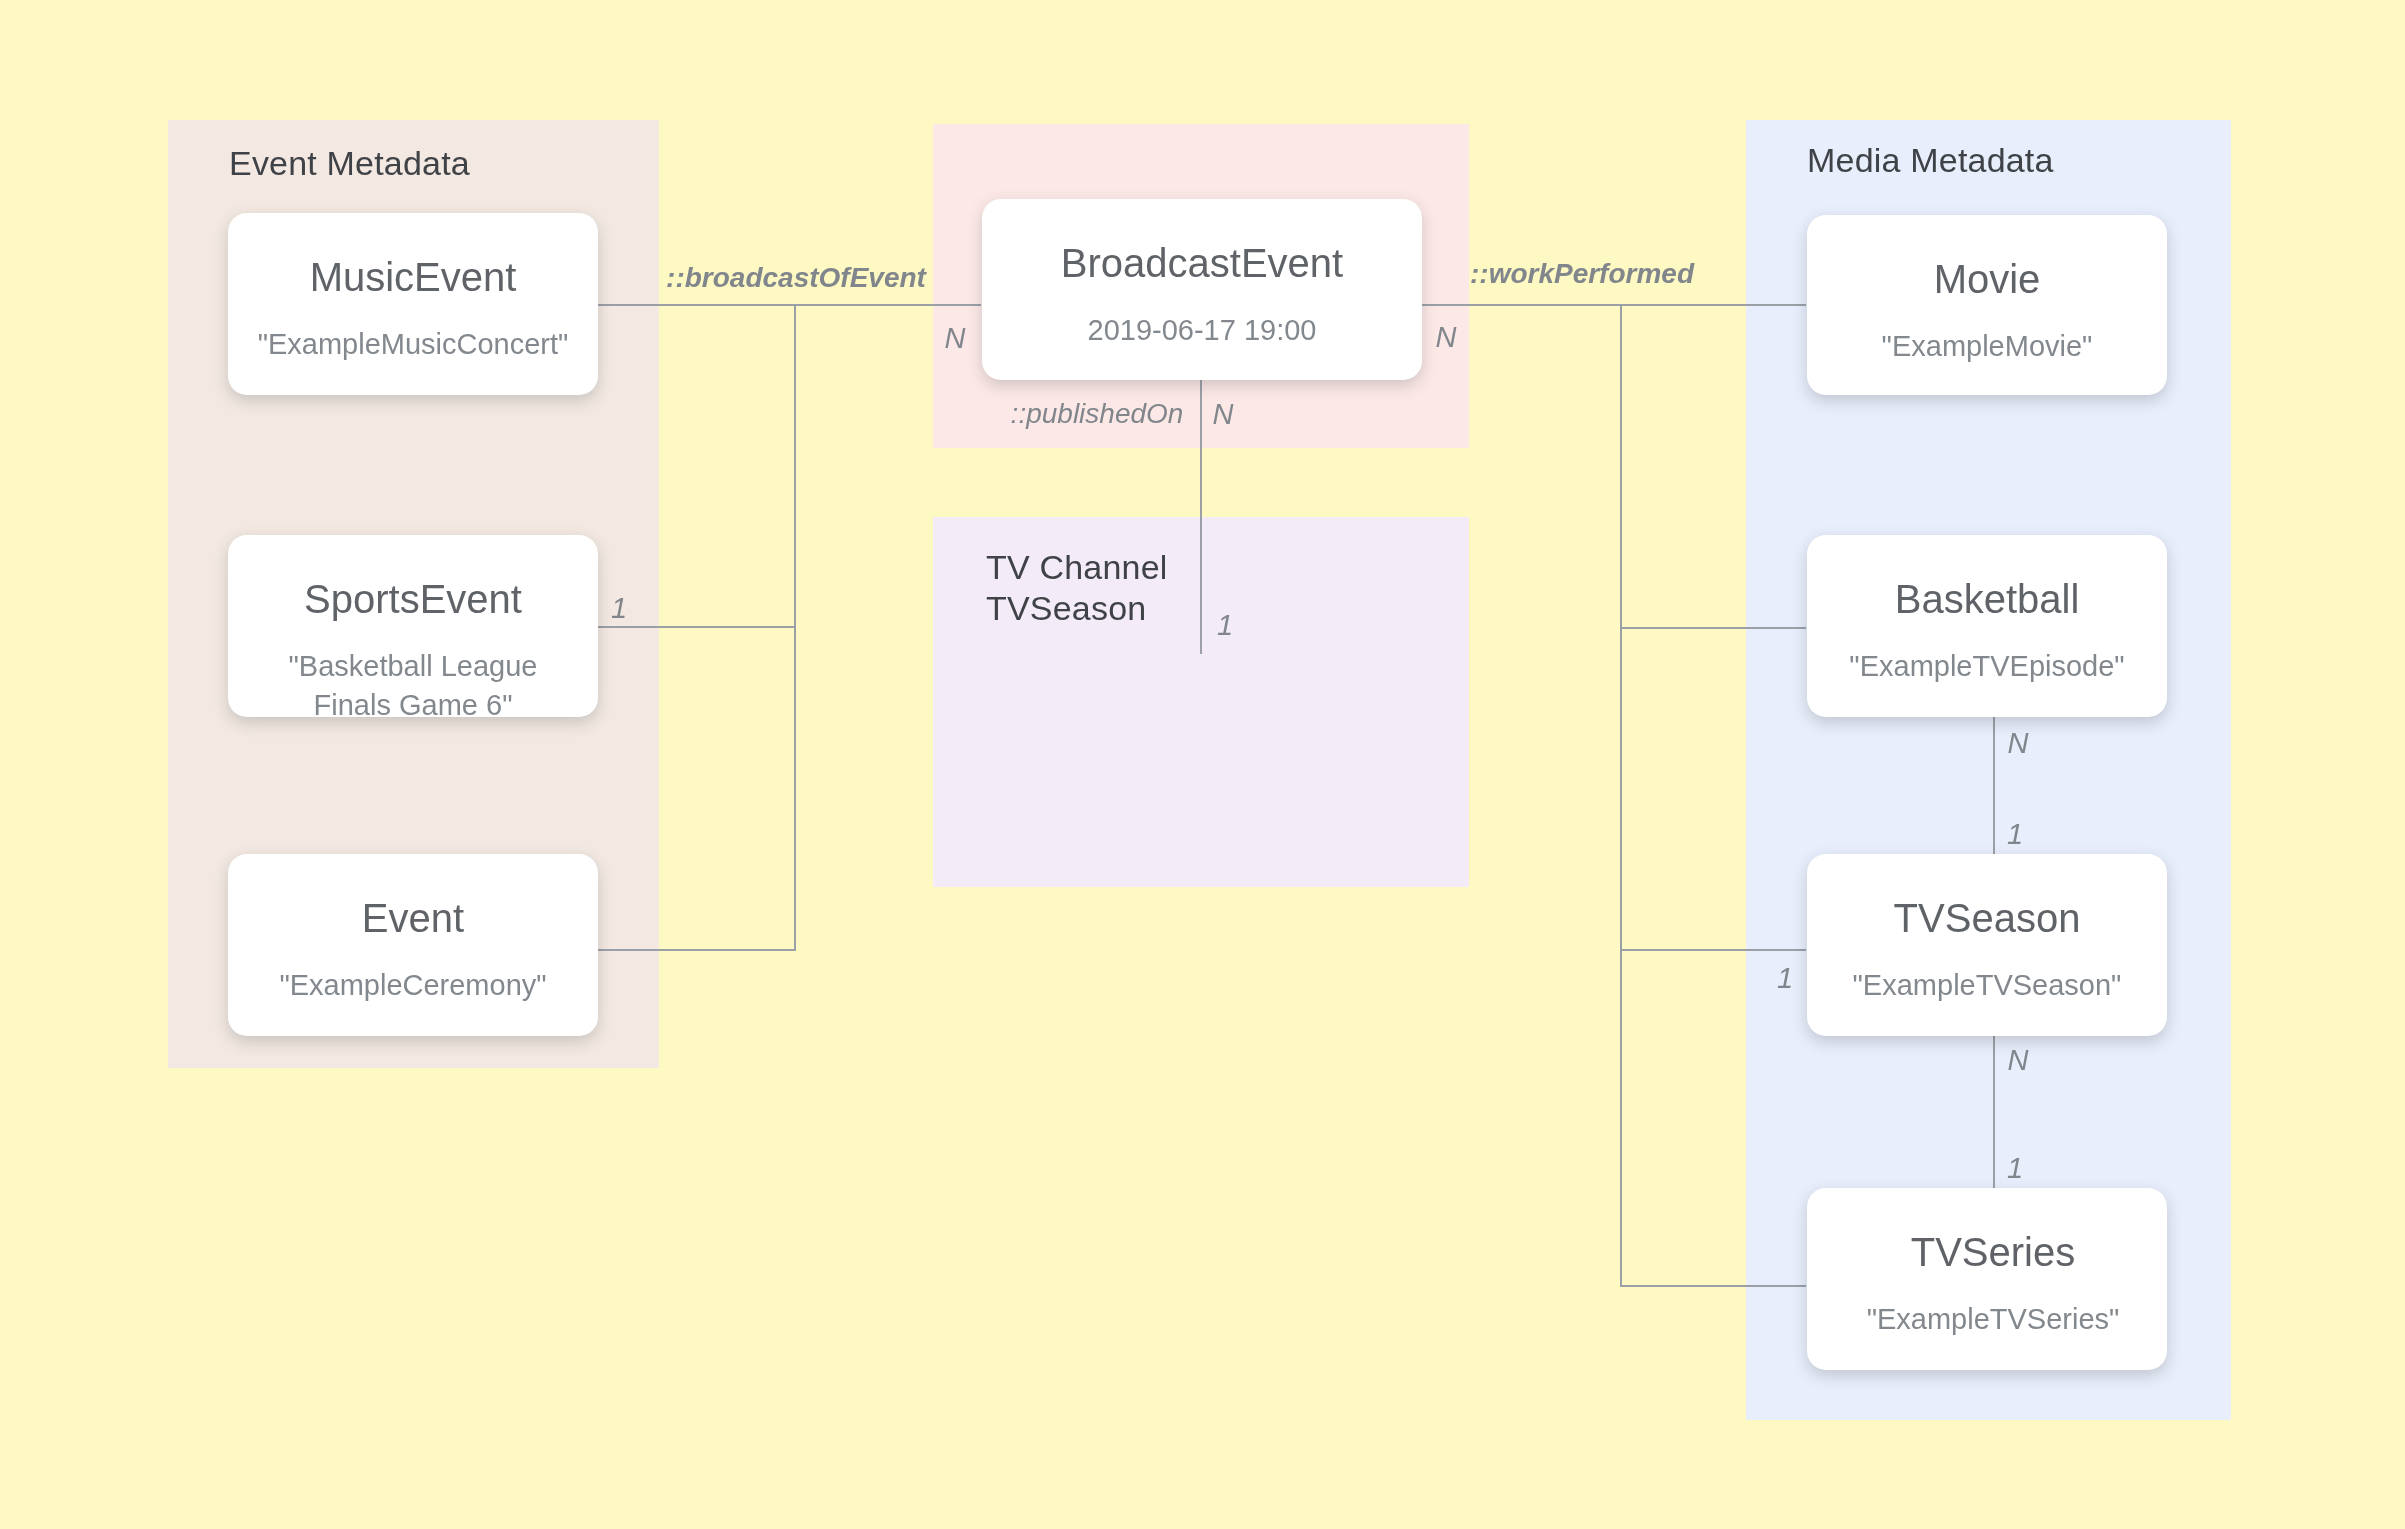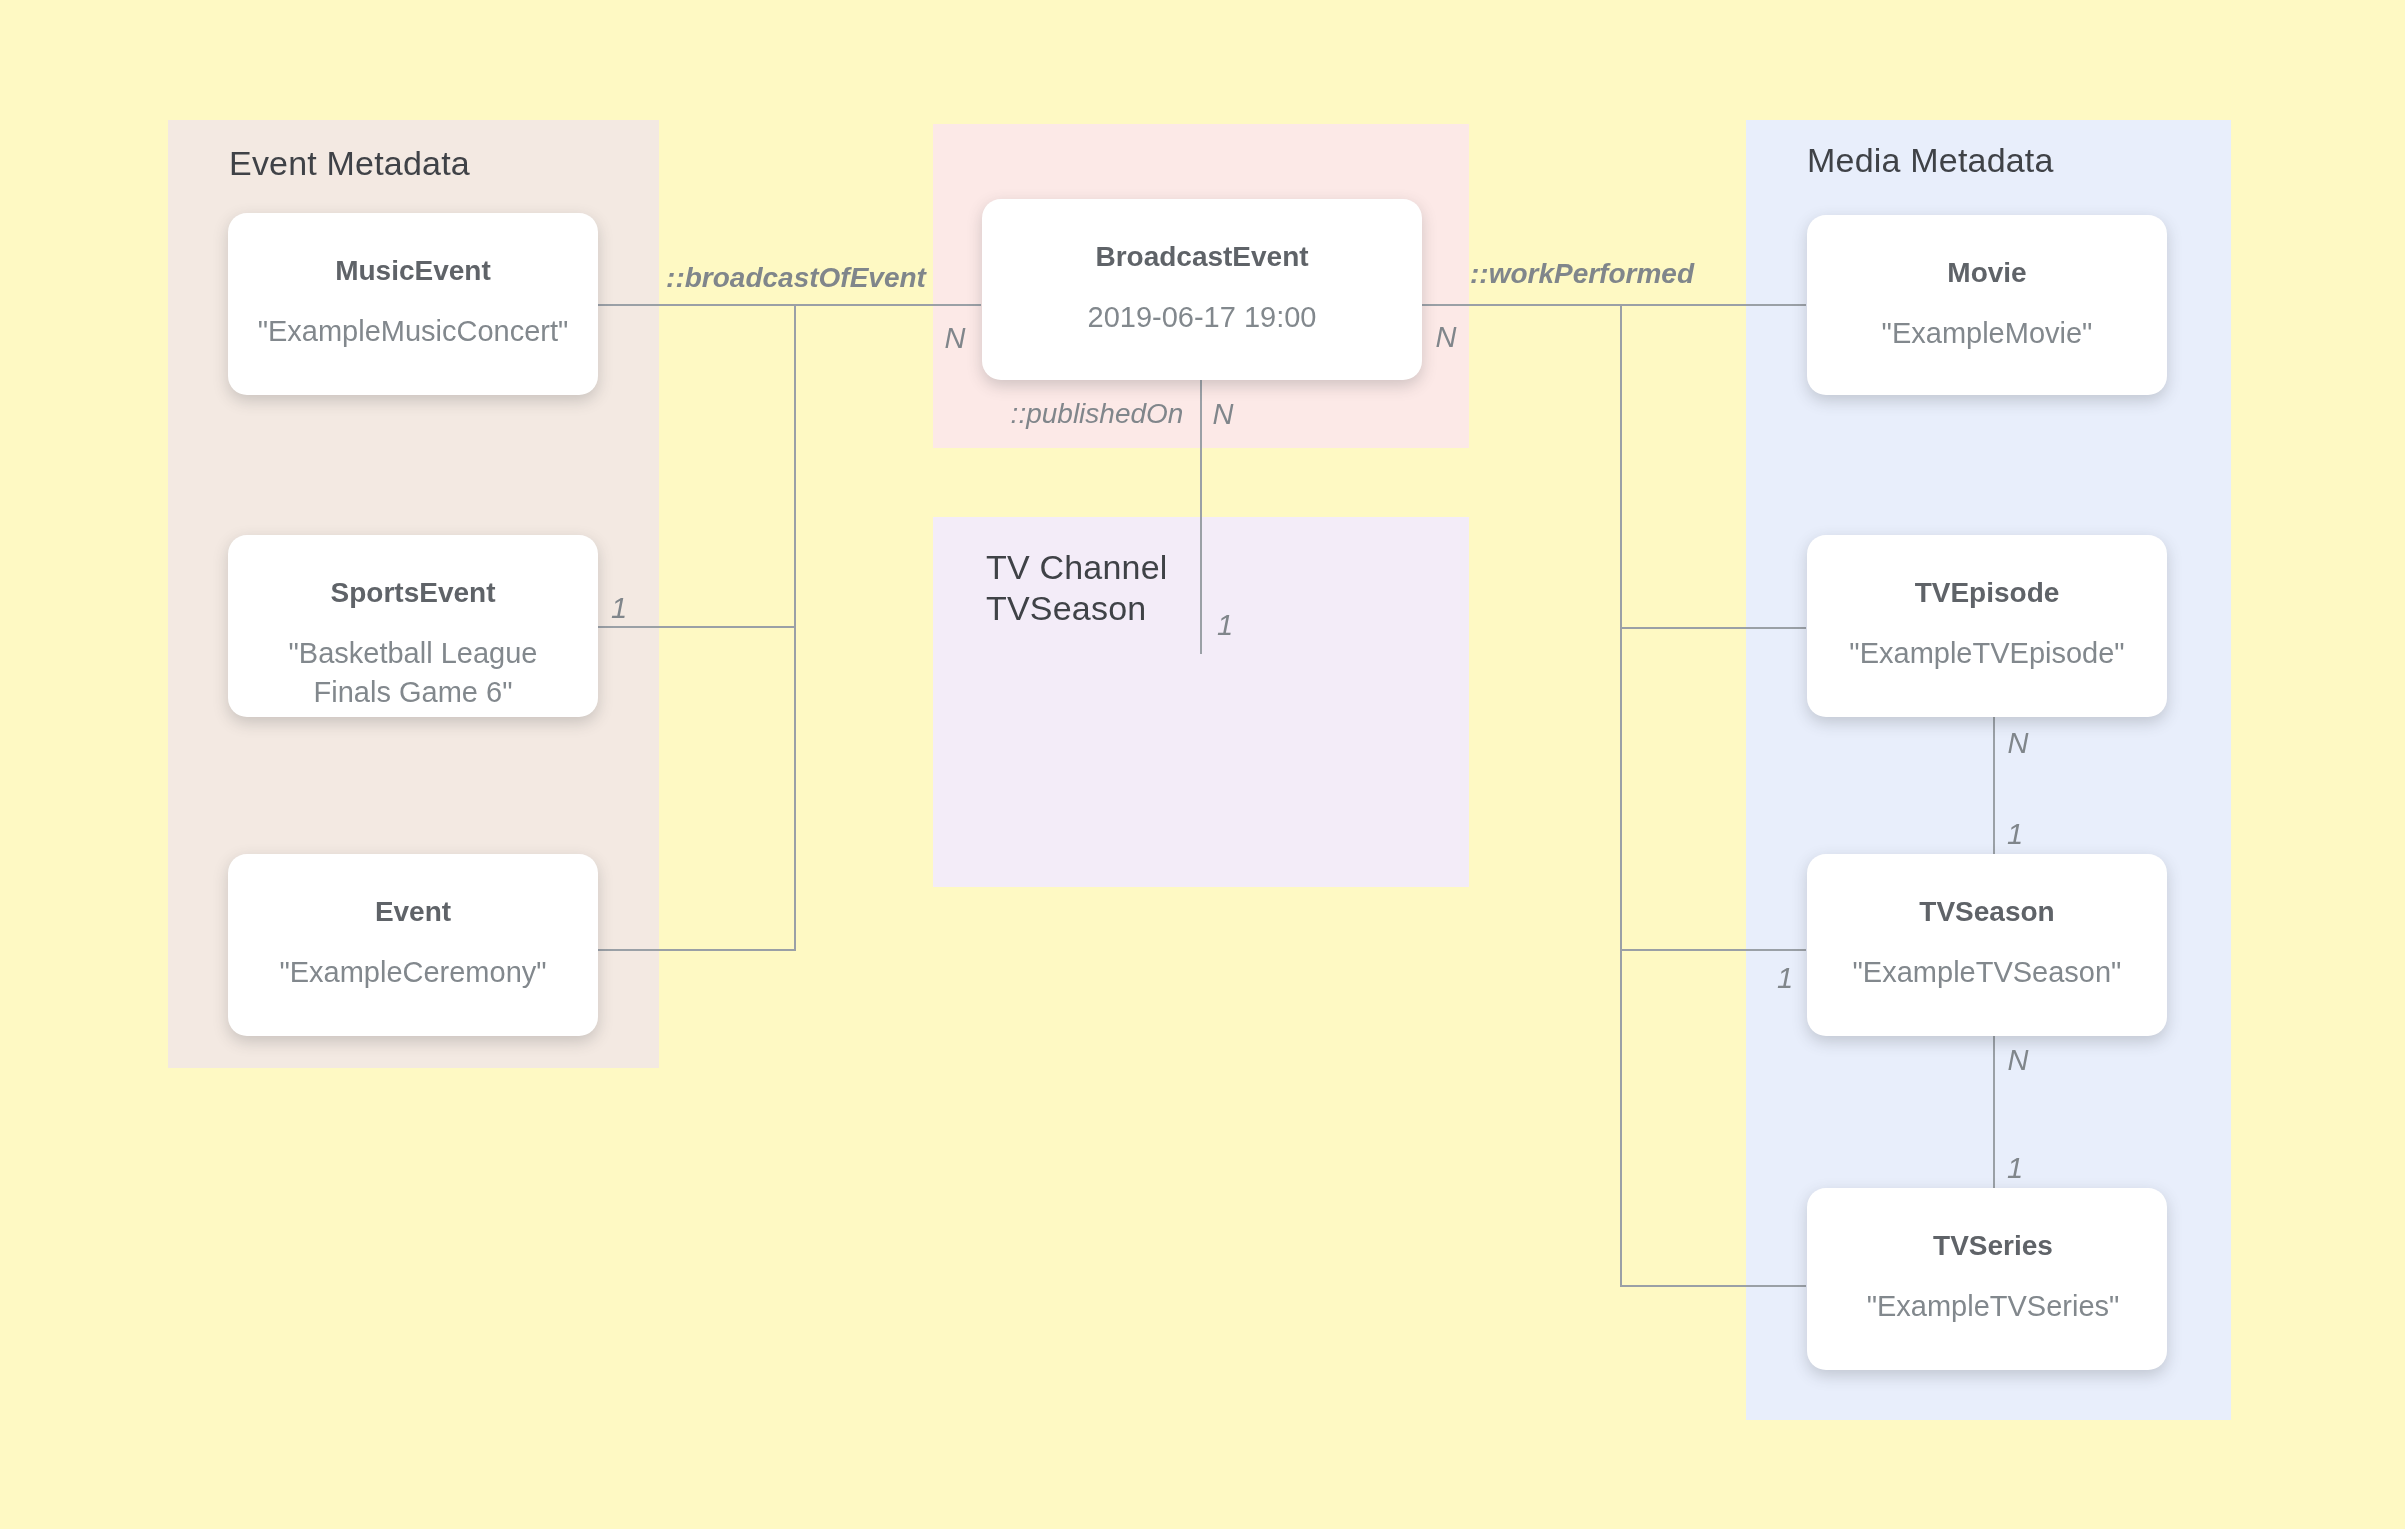--- a/index.html
+++ b/index.html
@@ -17,21 +17,21 @@
     letter-spacing:0.2px;
   }
   .node{
     position:absolute;
     background:#fff;border-radius:19px;
     box-shadow:0 5.7px 15.3px rgba(60,64,67,0.22);
     display:flex;flex-direction:column;align-items:center;
     padding-top:42px;box-sizing:border-box;
   }
   .node-title{
-    font-size:28px;color:#5F6368;font-weight:700;text-align:center;
+    font-size:40px;color:#5F6368;font-weight:400;text-align:center;
   }
   .node-subtitle{
     margin-top:25px;
     font-size:29px;color:#82888D;font-weight:400;text-align:center;
     max-width:330px;line-height:1.35;
   }
   .line{position:absolute;background:#9AA0A6;}
   .h-line{height:1.9px;}
   .v-line{width:1.9px;}
   .rel-label{
@@ -138,21 +138,21 @@
   </div>
   <div class="node" id="node-broadcast-event">
     <div class="node-title">BroadcastEvent</div>
     <div class="node-subtitle">2019-06-17 19:00</div>
   </div>
   <div class="node" id="node-movie">
     <div class="node-title">Movie</div>
     <div class="node-subtitle">"ExampleMovie"</div>
   </div>
   <div class="node" id="node-tv-episode">
-    <div class="node-title">TVEpisode</div>
+    <div class="node-title">Basketball</div>
     <div class="node-subtitle">"ExampleTVEpisode"</div>
   </div>
   <div class="node" id="node-tv-season">
     <div class="node-title">TVSeason</div>
     <div class="node-subtitle">"ExampleTVSeason"</div>
   </div>
   <div class="node" id="node-tv-series">
     <div class="node-title">TVSeries</div>
     <div class="node-subtitle">"ExampleTVSeries"</div>
   </div>

